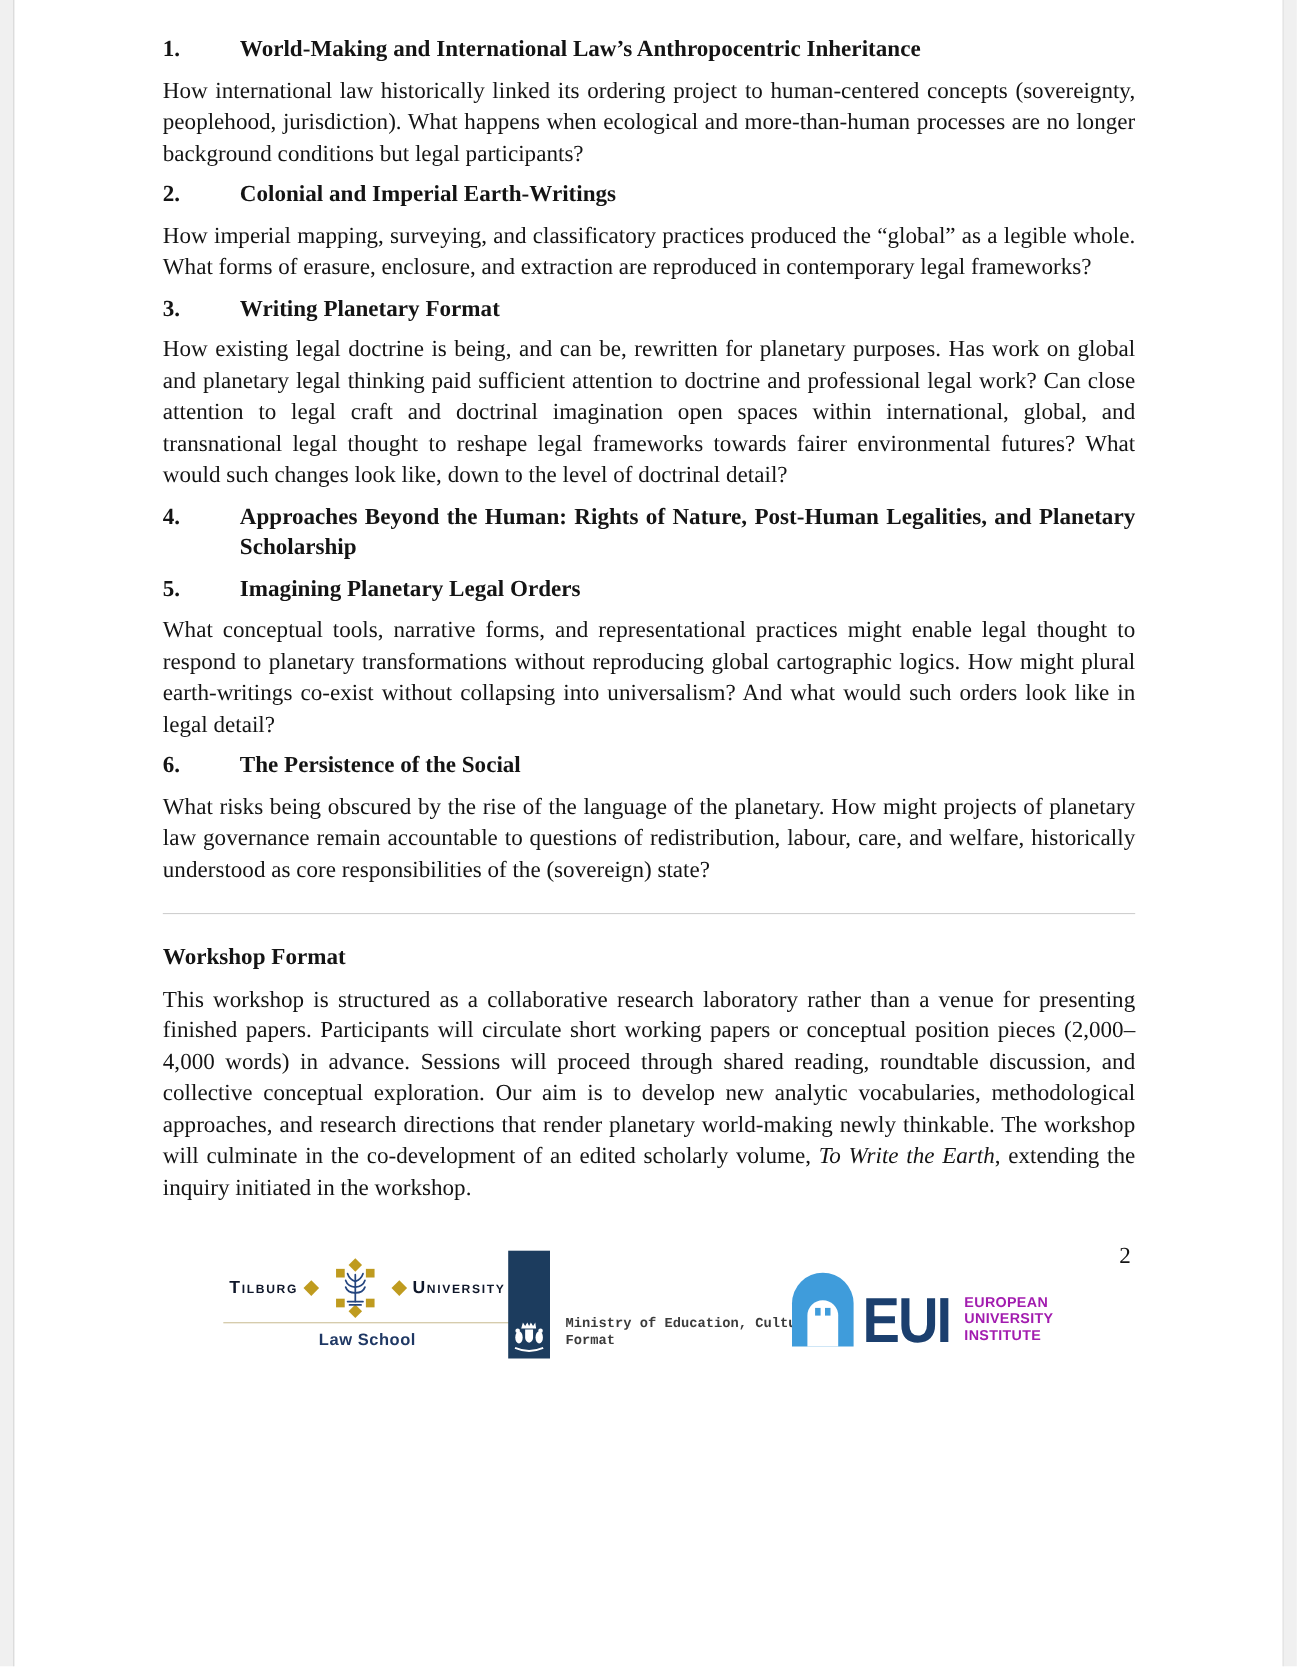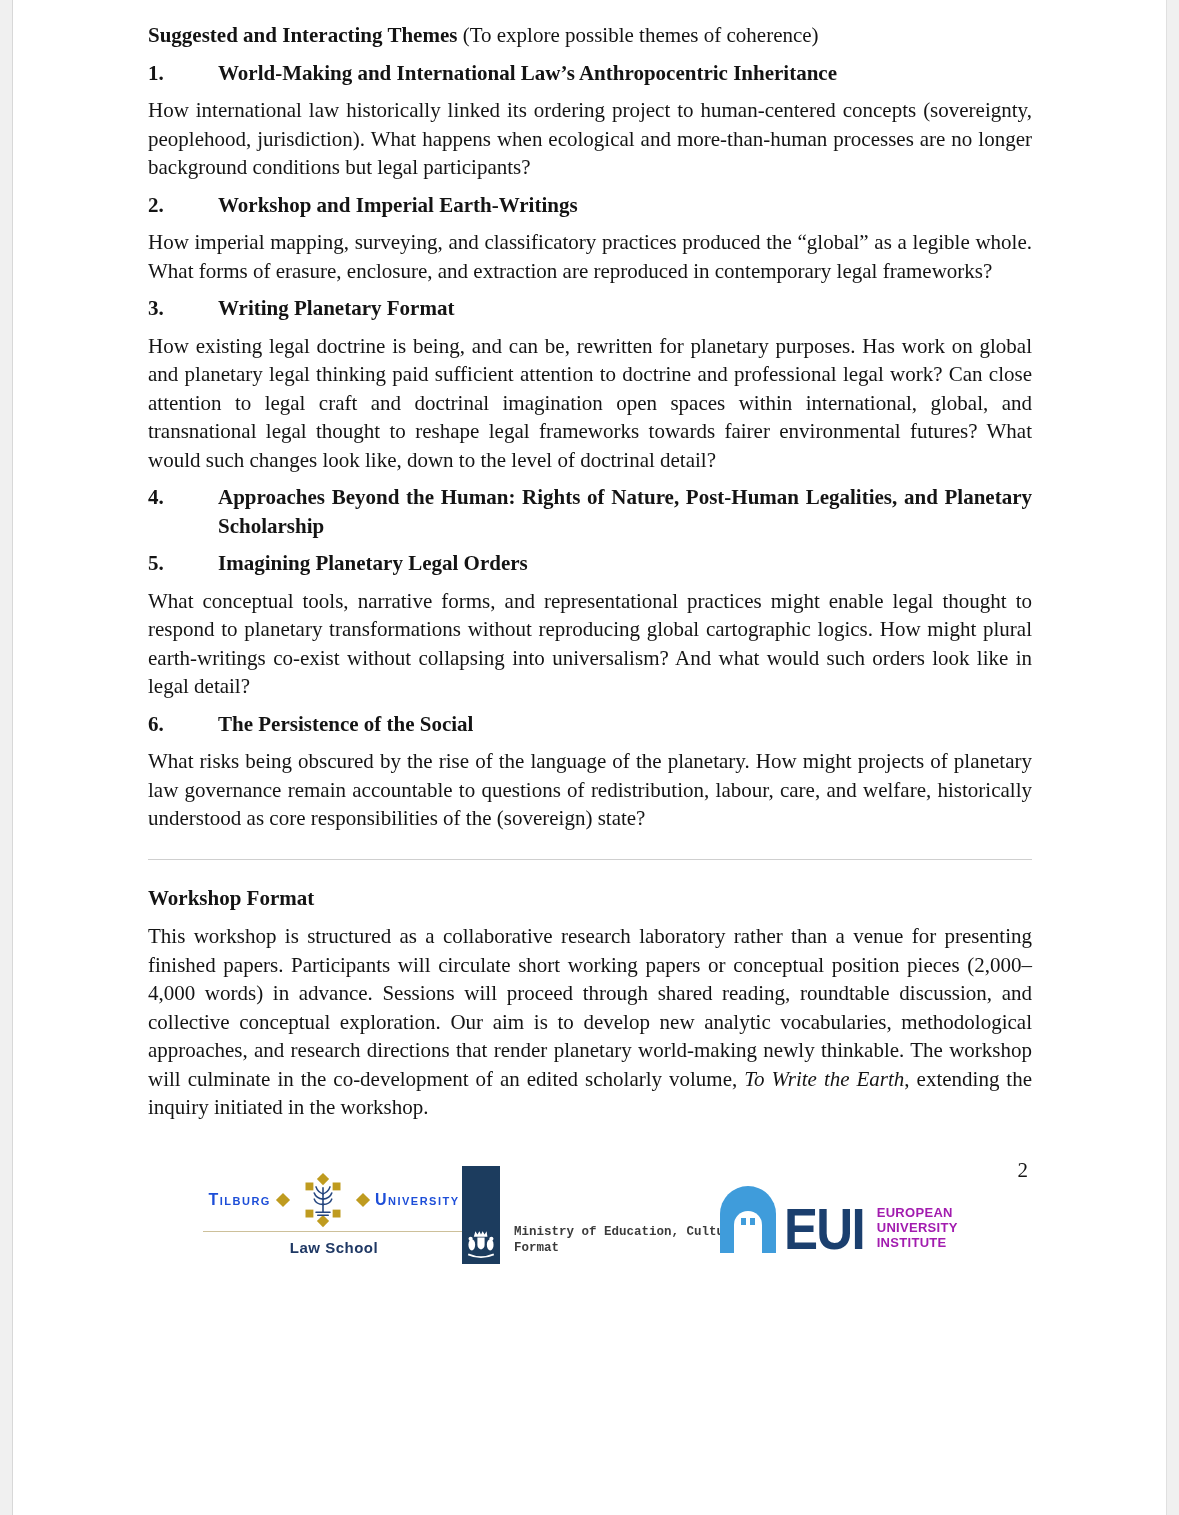--- a/index.html
+++ b/index.html
@@ -27,21 +27,21 @@
 
   .wf-head { font-size: 21px; line-height: 28.5px; font-weight: 700; margin-bottom: 10px; }
 
   
   .footer { position: relative; margin-top: 34px; height: 140px; }
   .page-number { position: absolute; right: 4px; top: 2px; font-size: 21px; }
 
   .tilburg { position: absolute; left: 55px; top: 16px; width: 262px;
              font-family: "Liberation Sans", sans-serif; }
   .tilburg-row { display: flex; align-items: center; justify-content: center; gap: 7px; }
-  .tilburg-word { color: #1d4ed8; font-weight: 700; font-size: 16px; letter-spacing: 1.5px;
+  .tilburg-word { color: #0f172a; font-weight: 700; font-size: 16px; letter-spacing: 1.5px;
                   font-variant: small-caps; text-transform: lowercase; }
   .tilburg-word::first-letter { text-transform: uppercase; }
   .gold-diamond { width: 10px; height: 10px; background: #bf9b1f; transform: rotate(45deg); flex: none; }
   .tilburg-rule { border-top: 1px solid #cdc09a; margin-top: 3px; }
   .tilburg-sub { text-align: center; color: #1f3864; font-weight: 700; font-size: 15px;
                  letter-spacing: 0.5px; margin-top: 7px; }
 
   .ministry { position: absolute; left: 314px; top: 10px; display: flex;
               font-family: Liberation Mono, monospace; }
   .ministry-banner { width: 38px; height: 98px; background: #1c3c5e; position: relative; flex: none; }
@@ -65,31 +65,30 @@
 </style>
 </head>
 <body>
 
 <div class="gutter left"></div>
 <div class="gutter right"></div>
 
 <div class="page">
   <div class="content">
 
-    <p class="lead"><b>Suggested and Interacting Themes</b><span> (To explore possible themes of coherence)</span></p>
 
     <div class="theme-head">
       <span class="num">1.</span>
       <span class="ttl">World-Making and International Law’s Anthropocentric Inheritance</span>
     </div>
     <p class="body">How international law historically linked its ordering project to human-centered concepts (sovereignty, peoplehood, jurisdiction). What happens when ecological and more-than-human processes are no longer background conditions but legal participants?</p>
 
     <div class="theme-head">
       <span class="num">2.</span>
-      <span class="ttl">Workshop and Imperial Earth-Writings</span>
+      <span class="ttl">Colonial and Imperial Earth-Writings</span>
     </div>
     <p class="body">How imperial mapping, surveying, and classificatory practices produced the “global” as a legible whole. What forms of erasure, enclosure, and extraction are reproduced in contemporary legal frameworks?</p>
 
     <div class="theme-head">
       <span class="num">3.</span>
       <span class="ttl">Writing Planetary Format</span>
     </div>
     <p class="body">How existing legal doctrine is being, and can be, rewritten for planetary purposes. Has work on global and planetary legal thinking paid sufficient attention to doctrine and professional legal work? Can close attention to legal craft and doctrinal imagination open spaces within international, global, and transnational legal thought to reshape legal frameworks towards fairer environmental futures? What would such changes look like, down to the level of doctrinal detail?</p>
 
     <div class="theme-head">

